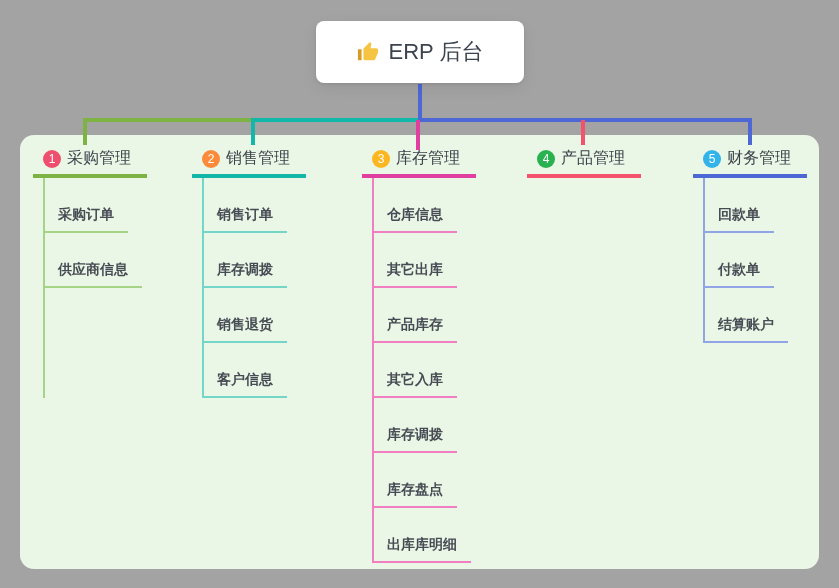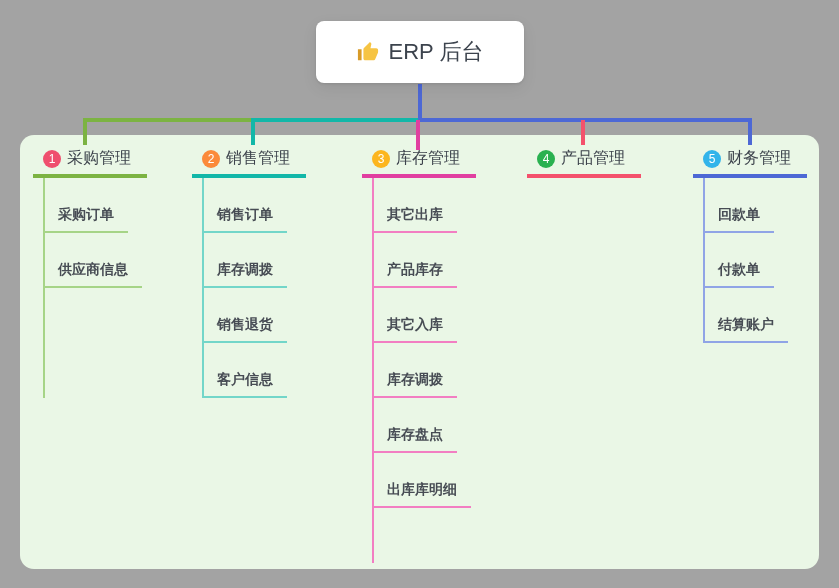--- a/index.html
+++ b/index.html
@@ -116,20 +116,23 @@
   </div>
 
   <div class="branch" style="left: 362px; --c: #e13fa0; --l: #f27ec2; --badge: #fcb61f; --trunk-h: 385px;">
     <div class="branch-title">
       <span class="badge">3</span>
       <span>库存管理</span>
     </div>
     <div class="children">
       <div class="trunk"></div>
       <div class="child">
+          <span class="child-node">仓库信息</span>
+        </div>
+      <div class="child">
           <span class="child-node">其它出库</span>
         </div>
       <div class="child">
           <span class="child-node">产品库存</span>
         </div>
       <div class="child">
           <span class="child-node">其它入库</span>
         </div>
       <div class="child">
           <span class="child-node">库存调拨</span>

